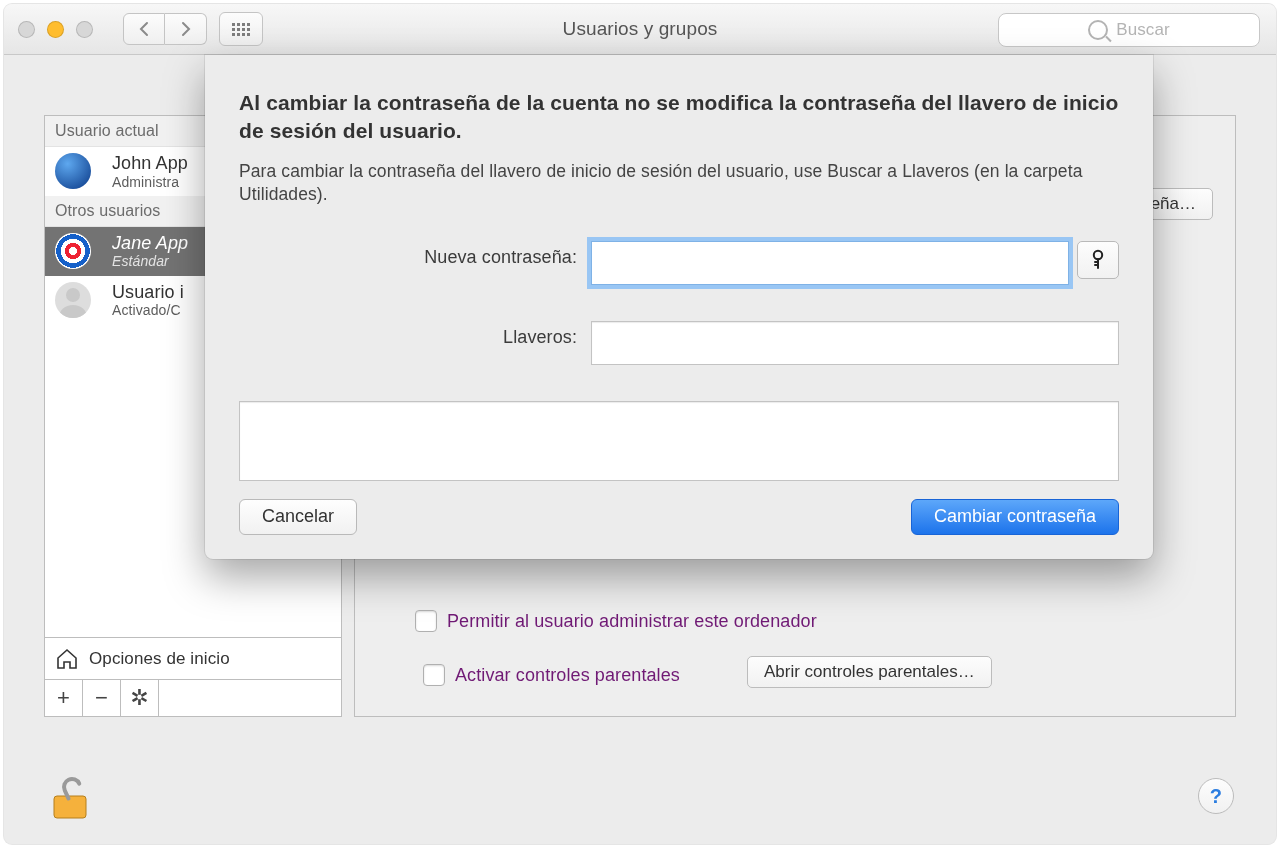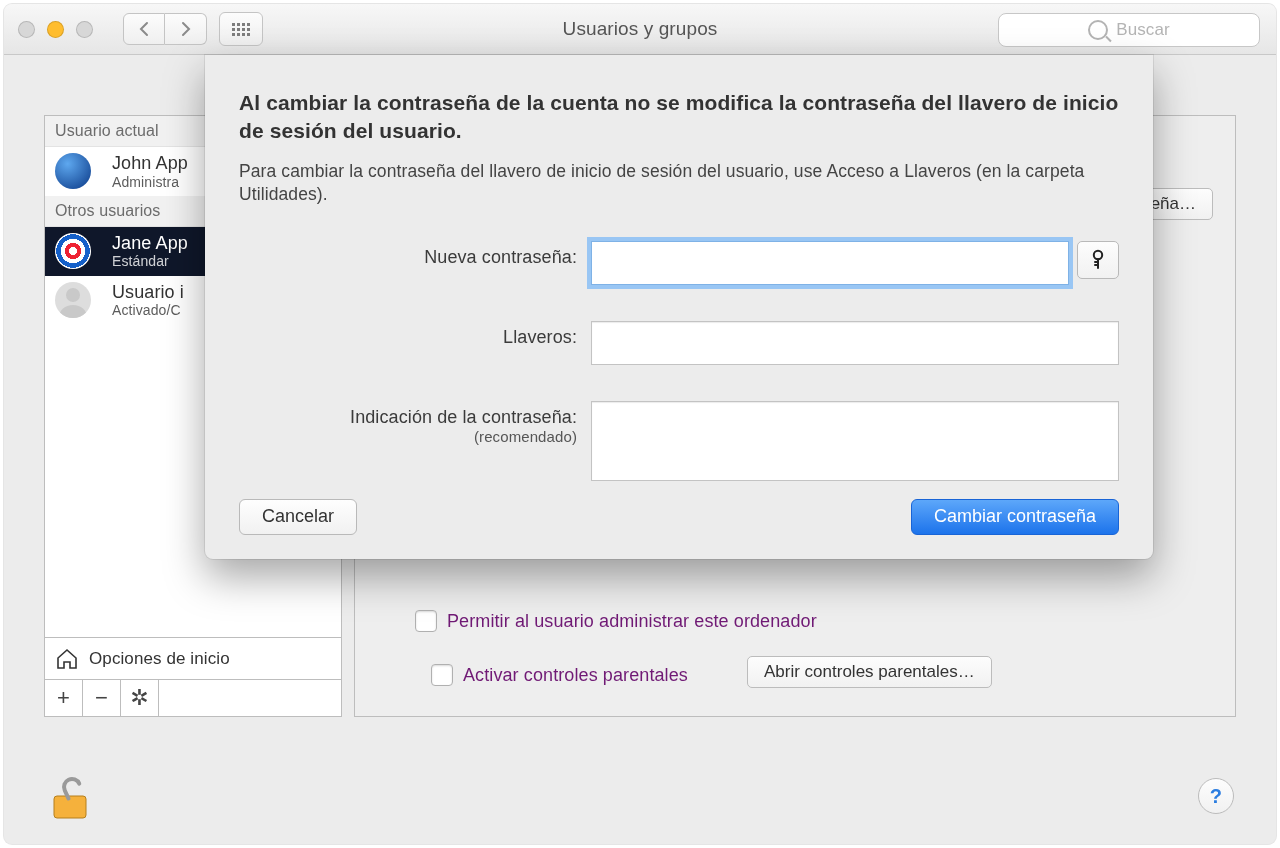--- a/index.html
+++ b/index.html
@@ -59,21 +59,21 @@
   .mag { width:16px; height:16px; border:2px solid #b4b4b4; border-radius:50%; position:relative;}
   .mag::after{content:"";position:absolute;width:7px;height:2px;background:#b4b4b4;right:-6px;bottom:-2px;transform:rotate(45deg);}
   
   .content { position:absolute; left:0; right:0; top:51px; bottom:0; }
   .sidebar {
     position:absolute; left:40px; top:60px; width:296px; height:600px;
     background:#fff; border:1px solid #bdbdbd;
   }
   .section-hdr { background:#f1f1f1; color:#6c6c6c; font-size:16px; padding:6px 10px; border-bottom:1px solid #e3e3e3;}
   .user-row { display:flex; align-items:center; padding:6px 10px; gap:21px; }
-  .user-row.selected { background:#0f172a; color:#fff; }
+  .user-row.selected { background:#737373; color:#fff;font-style:italic; }
   .avatar { width:36px; height:36px; border-radius:50%; background:#ddd; display:flex; align-items:center; justify-content:center; overflow:hidden;}
   .avatar.globe { background:radial-gradient(circle at 35% 30%, #5ea8ef 0%, #1a4e9b 80%);}
   .avatar.target { background:radial-gradient(circle,#fff 0 15%,#e23 15% 32%,#fff 32% 48%,#1560c9 48% 66%,#fff 66% 82%,#1560c9 82% 100%);}
   .avatar.blank svg{width:36px;height:36px;color:#c0c0c0;}
   .user-info { display:flex; flex-direction:column; line-height:1.15; }
   .user-name { font-size:18px; }
   .user-role { font-size:14px; opacity:.8; }
   .login-options {
     position:absolute; left:0; right:0; bottom:36px; height:42px;
     border-top:1px solid #bdbdbd; display:flex; align-items:center; gap:10px; padding:0 10px;
@@ -95,21 +95,21 @@
   .panel-btn {
     background:linear-gradient(#fdfdfd,#f1f1f1);
     border:1px solid #bcbcbc; border-radius:5px;
     font-size:17px; padding:5px 16px; color:#333;
   }
   .change-pw-btn { position:absolute; right:22px; top:72px; }
   .checkbox-row { display:flex; align-items:center; gap:10px; font-size:18px; color:#701a75;}
   .box { width:20px; height:20px; border:1px solid #b0b0b0; border-radius:4px; background:#fff;
     box-shadow:inset 0 1px 2px rgba(0,0,0,.15);}
   .cb-admin { position:absolute; left:60px; top:494px; }
-  .cb-parental { position:absolute; left:76px; top:548px; }
+  .cb-parental { position:absolute; left:68px; top:548px; }
   .parental-btn { position:absolute; left:392px; top:540px; }
   
   .footer { position:absolute; left:40px; right:40px; bottom:22px; display:flex; align-items:center; gap:16px; }
   .lock-icon{width:52px;height:52px;}
   .footer-text{font-size:18px;color:#444; line-height:1.25;}
   .help-btn{
     position:absolute; right:42px; bottom:30px;
     width:34px; height:34px; border-radius:50%;
     border:1px solid #bcbcbc; background:linear-gradient(#fdfdfd,#f1f1f1);
     color:#2b7de0; font-weight:bold; font-size:20px; display:flex;align-items:center;justify-content:center;
@@ -259,21 +259,21 @@
       </svg>
     </div>
     <div class="help-btn">
       <span>?</span>
     </div>
   </div>
 
   <div class="sheet-backdrop">
     <div class="sheet">
       <h1>Al cambiar la contraseña de la cuenta no se modifica la contraseña del llavero de inicio de sesión del usuario.</h1>
-      <p>Para cambiar la contraseña del llavero de inicio de sesión del usuario, use Acceso a Llaveros (en la carpeta Utilidades).</p>
+      <p>Para cambiar la contraseña del llavero de inicio de sesión del usuario, use Buscar a Llaveros (en la carpeta Utilidades).</p>
 
       <div class="form-row">
         <div class="form-label">Nueva contraseña:</div>
         <div class="form-field">
           <input class="text focused" type="password" style="">
           <div class="key-btn">
             <svg width="18" height="22" viewBox="0 0 18 22">
                 <circle cx="9" cy="6" r="4.2" fill="none" stroke="#222" stroke-width="2"></circle>
                 <path d="M9 10v9m-3-3h3m-3-3h3" stroke="#222" stroke-width="2" fill="none" stroke-linecap="round"></path>
               </svg>
@@ -282,24 +282,20 @@
       </div>
 
       <div class="form-row">
         <div class="form-label">Llaveros:</div>
         <div class="form-field">
           <input class="text" type="password" style="">
         </div>
       </div>
 
       <div class="form-row tight">
-        <div class="form-label">
-          <span>Indicación de la contraseña:</span>
-          <span class="form-sublabel">(recomendado)</span>
-        </div>
         <div class="form-field">
           <textarea class="hint" style=""></textarea>
         </div>
       </div>
 
       <div class="sheet-actions">
         <button class="btn">Cancelar</button>
         <button class="btn primary">Cambiar contraseña</button>
       </div>
     </div>

